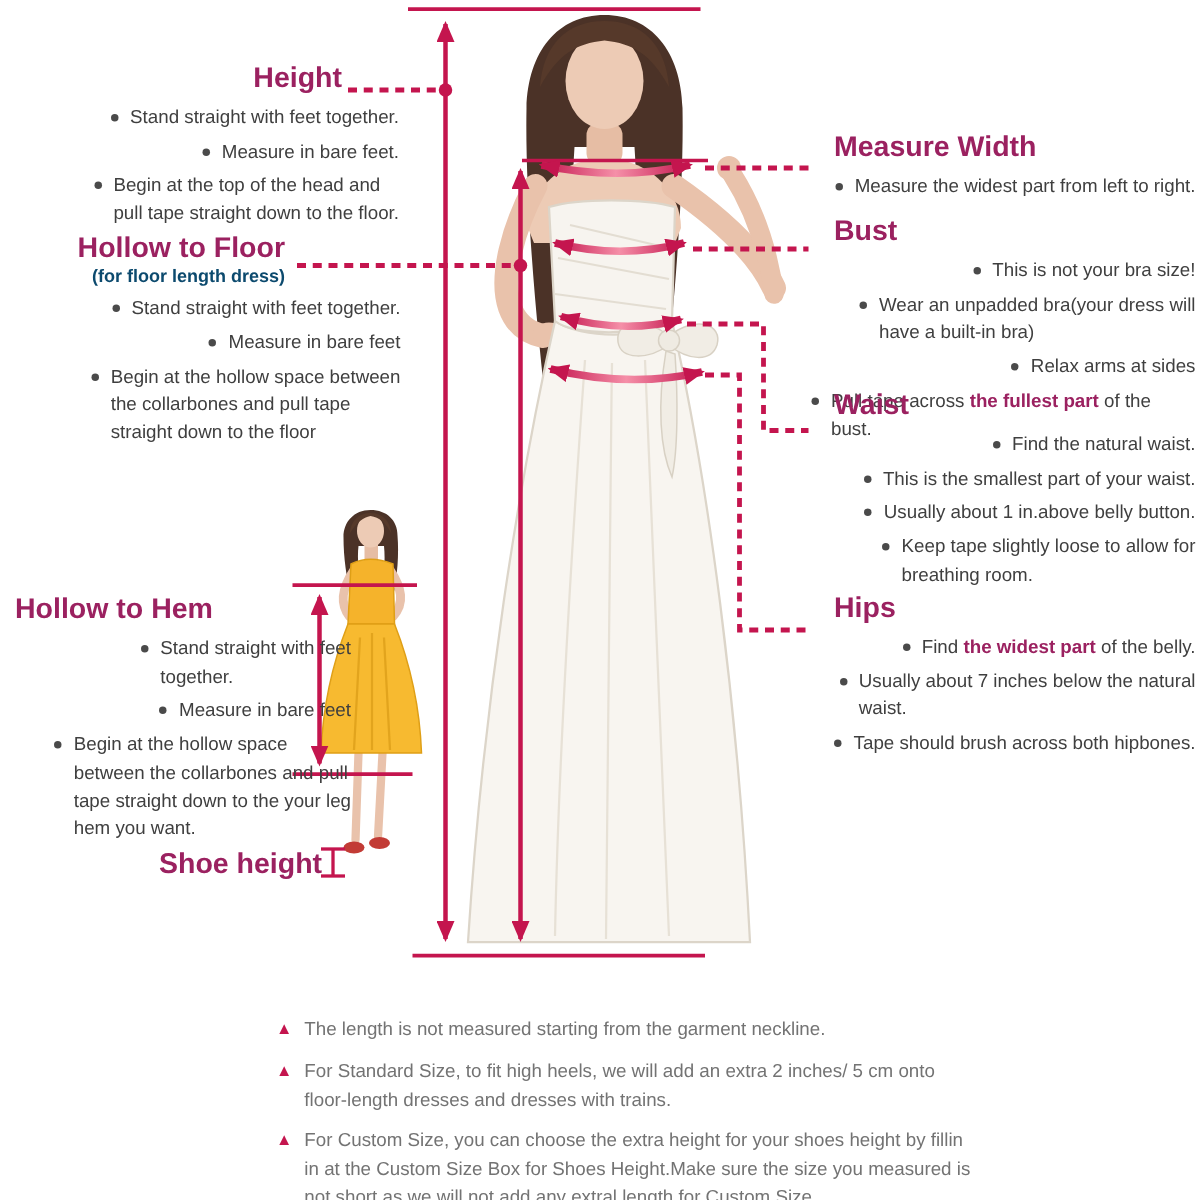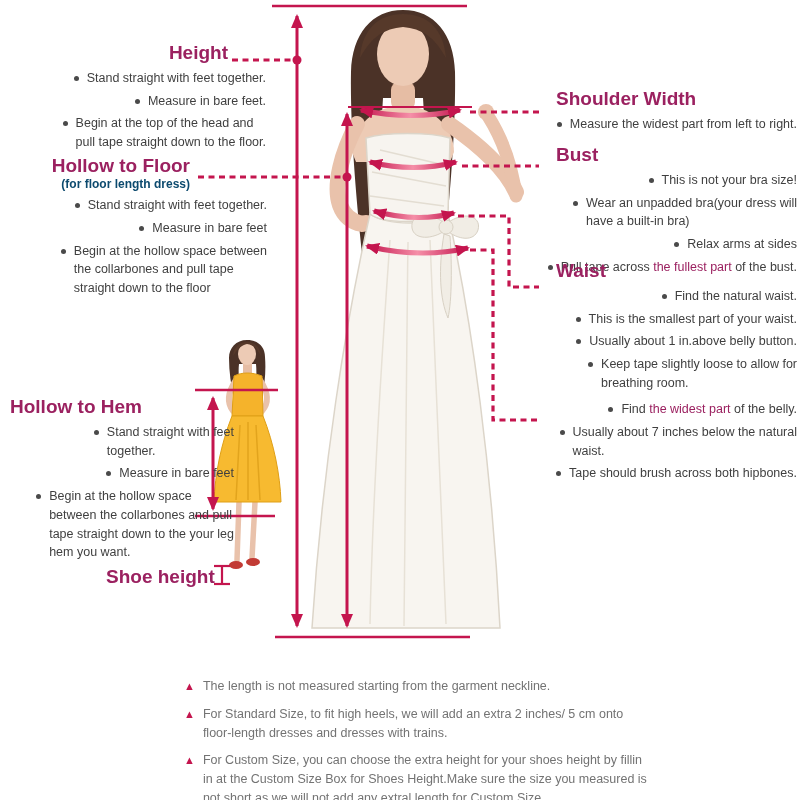--- a/index.html
+++ b/index.html
@@ -6,21 +6,21 @@
   #canvas{position:relative;width:800px;height:800px;background:#fff;overflow:hidden;
           font-family:"Liberation Sans",sans-serif;color:#3f3f3f;border-radius:13px;}
   #measure-svg{position:absolute;left:0;top:0;width:800px;height:800px;}
   .sec{position:absolute;}
   .sec-title{font-size:19px;font-weight:700;color:#9B2160;line-height:1.15;}
   .sec-sub{font-size:12px;font-weight:700;color:#0c4a6e;line-height:1.2;}
   ul.blist{list-style:none;margin:5px 0 0 0;padding:0;}
   ul.blist li{display:flex;align-items:flex-start;margin:0 0 4px 0;justify-content:flex-end;}
   .dot{flex:0 0 auto;width:5px;height:5px;border-radius:50%;background:#4a4a4a;margin:7px 8px 0 0;}
   .bt{font-size:12.5px;line-height:1.5;white-space:pre-line;}
-  .hl{color:#9B2160;font-weight:400;}
+  .hl{color:#9B2160;font-weight:700;}
   .ta-r{text-align:right;}
   
   #sec-height{left:42px;top:42px;width:232px;}
   #sec-height .sec-title{width:186px;}
   #sec-height ul{padding-left:14px;width:210px;}
   #sec-h2f{left:42px;top:155px;width:240px;}
   #sec-h2f .sec-title,#sec-h2f .sec-sub{width:148px;}
   #sec-h2f ul{padding-left:0;width:225px;}
   #sec-hem{left:10px;top:396px;width:228px;}
   #sec-hem .sec-title{}
@@ -186,21 +186,21 @@
 between the collarbones and pull
 tape straight down to the your leg
 hem  you want.</span>
         </li>
     </ul>
   </div>
 
   <div class="sec sec-title" id="shoe-label">Shoe height</div>
 
   <div class="sec rsec" id="sec-shoulder">
-    <div class="sec-title">Shoulder Width</div>
+    <div class="sec-title">Measure Width</div>
     <ul class="blist">
       <li>
           <span class="dot"></span>
           <span class="bt">Measure the widest part from left to right.</span>
         </li>
     </ul>
   </div>
 
   <div class="sec rsec" id="sec-bust">
     <div class="sec-title">Bust</div>
@@ -242,20 +242,21 @@
         </li>
       <li>
           <span class="dot"></span>
           <span class="bt">Keep tape slightly loose to allow for
 breathing room.</span>
         </li>
     </ul>
   </div>
 
   <div class="sec rsec" id="sec-hips">
+    <div class="sec-title">Hips</div>
     <ul class="blist">
       <li>
           <span class="dot"></span>
           <span class="bt"><span>Find </span><span class="hl">the widest part</span><span> of the belly.</span></span>
         </li>
       <li>
           <span class="dot"></span>
           <span class="bt">Usually about 7 inches below the natural
 waist.</span>
         </li>

